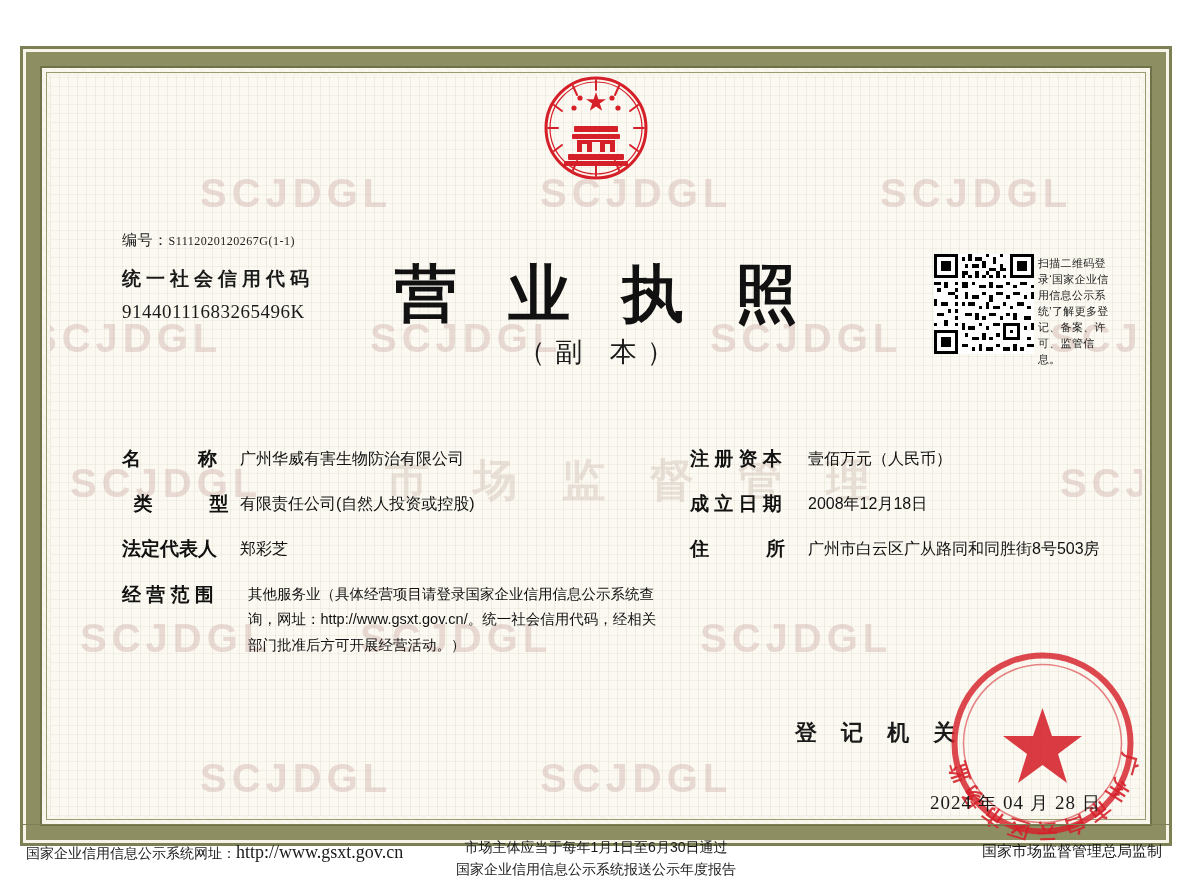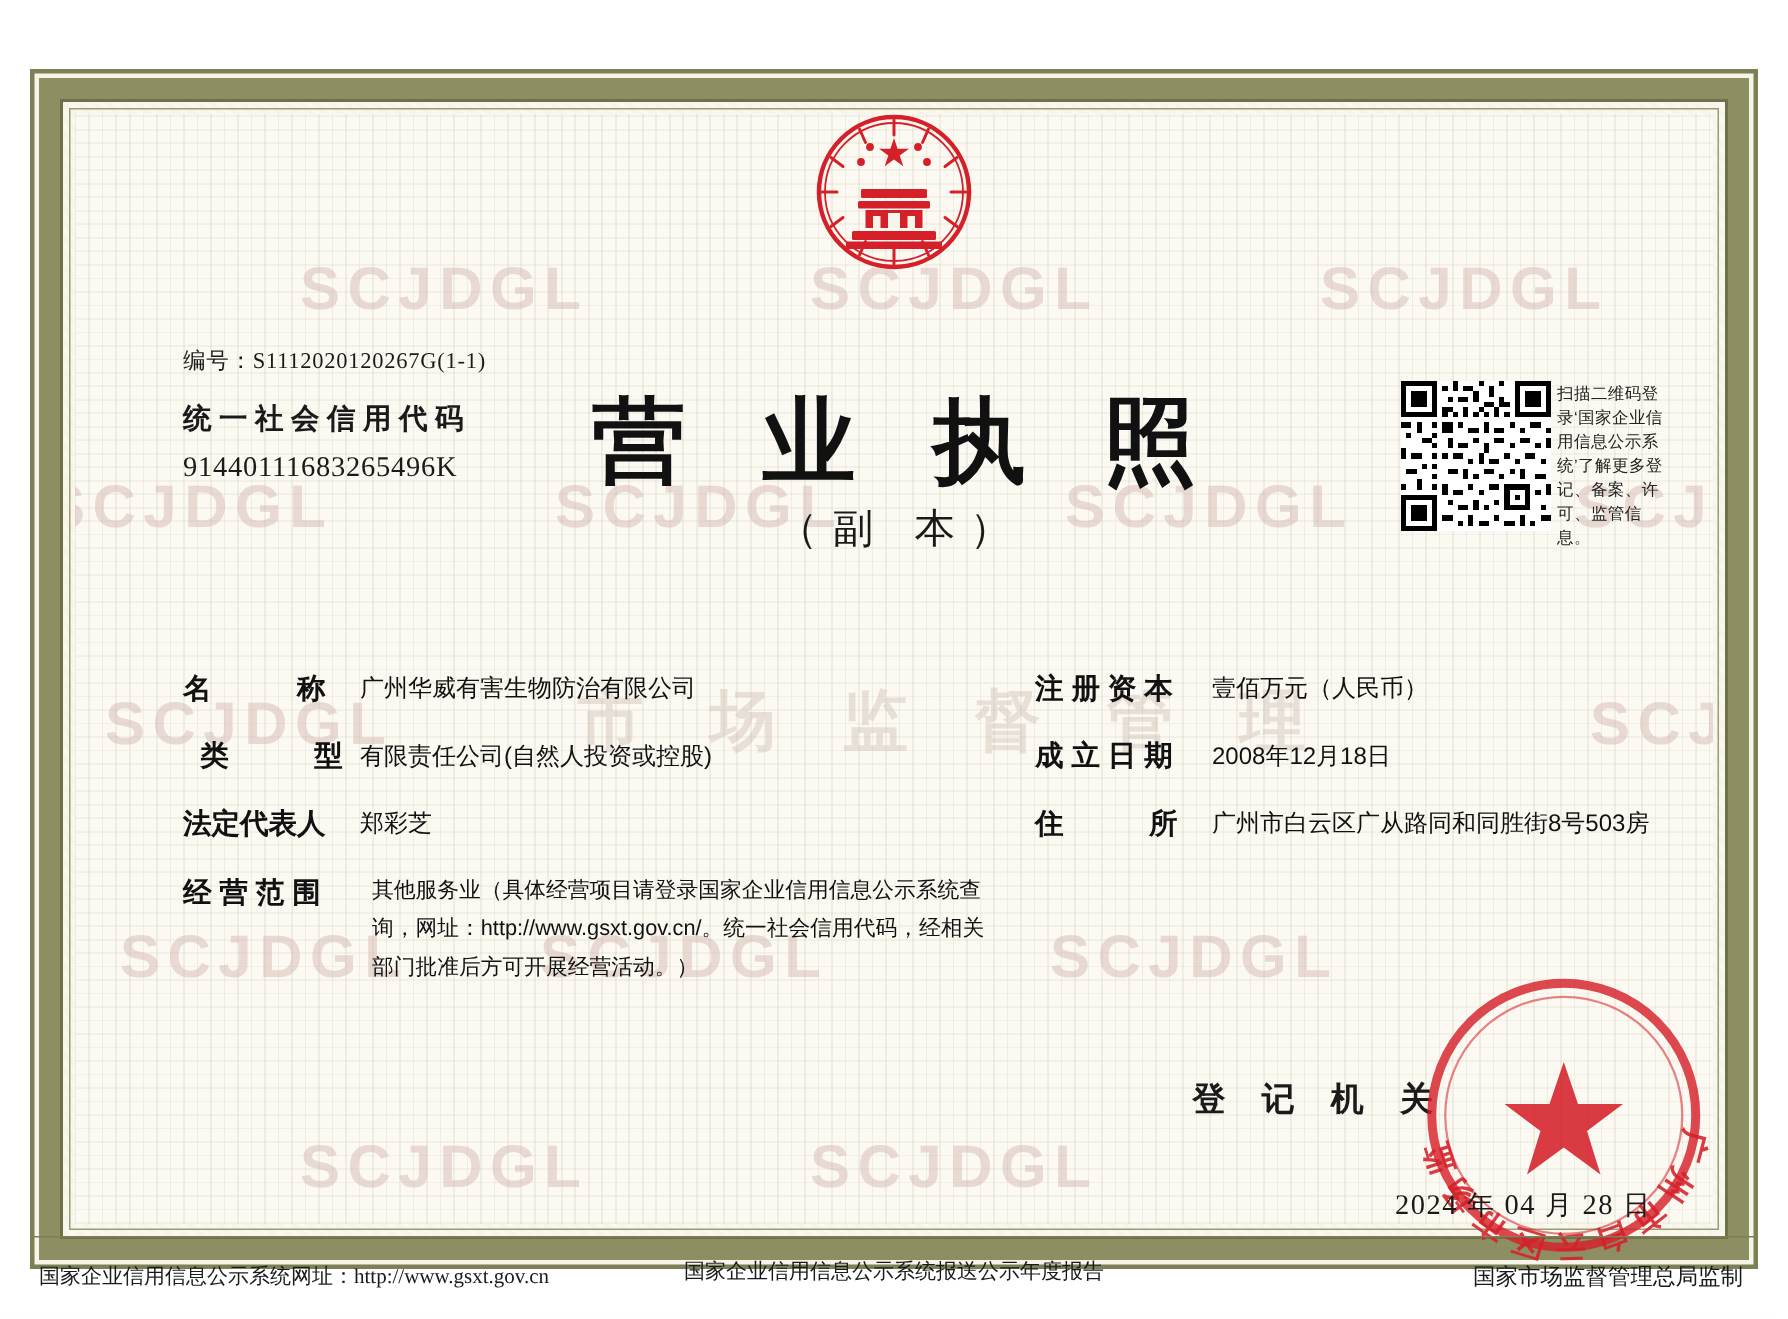--- a/index.html
+++ b/index.html
@@ -114,21 +114,21 @@
   
   .serial {
     position: absolute;
     left: 72px;
     top: 155px;
     font-size: 15px;
     letter-spacing: 0.5px;
     white-space: nowrap;
   }
   .serial .serial-label { font-family: Liberation Mono, monospace; font-size: 15px; }
-  .serial .serial-value { font-family: "Liberation Serif", serif; font-size: 15px; }
+  .serial .serial-value { font-family: "Liberation Serif", serif; font-size: 12px; }
 
   .credit-label {
     position: absolute;
     left: 72px;
     top: 190px;
     font-size: 19px;
     font-weight: bold;
     letter-spacing: 5px;
     font-family: "Liberation Sans", sans-serif;
     white-space: nowrap;
@@ -278,21 +278,21 @@
   }
   .footer-left {
     position: absolute;
     left: 6px;
     top: 8px;
     font-size: 14px;
     white-space: nowrap;
   }
   .footer-left .url {
     font-family: "Liberation Serif", serif;
-    font-size: 14px;
+    font-size: 18px;
   }
   .footer-center {
     position: absolute;
     left: 50%;
     transform: translateX(-50%);
     top: 2px;
     font-size: 14px;
     line-height: 1.6;
     text-align: center;
     white-space: nowrap;
@@ -574,16 +574,17 @@
 
   </div>
 </div>
 
 <div class="footer-rule"></div>
 <div class="footer">
   <div class="footer-left">
     <span>国家企业信用信息公示系统网址：</span><span class="url">http://www.gsxt.gov.cn</span>
   </div>
   <div class="footer-center">
+    <div>市场主体应当于每年1月1日至6月30日通过</div>
     <div>国家企业信用信息公示系统报送公示年度报告</div>
   </div>
   <div class="footer-right">国家市场监督管理总局监制</div>
 </div>
 
 </body></html>

